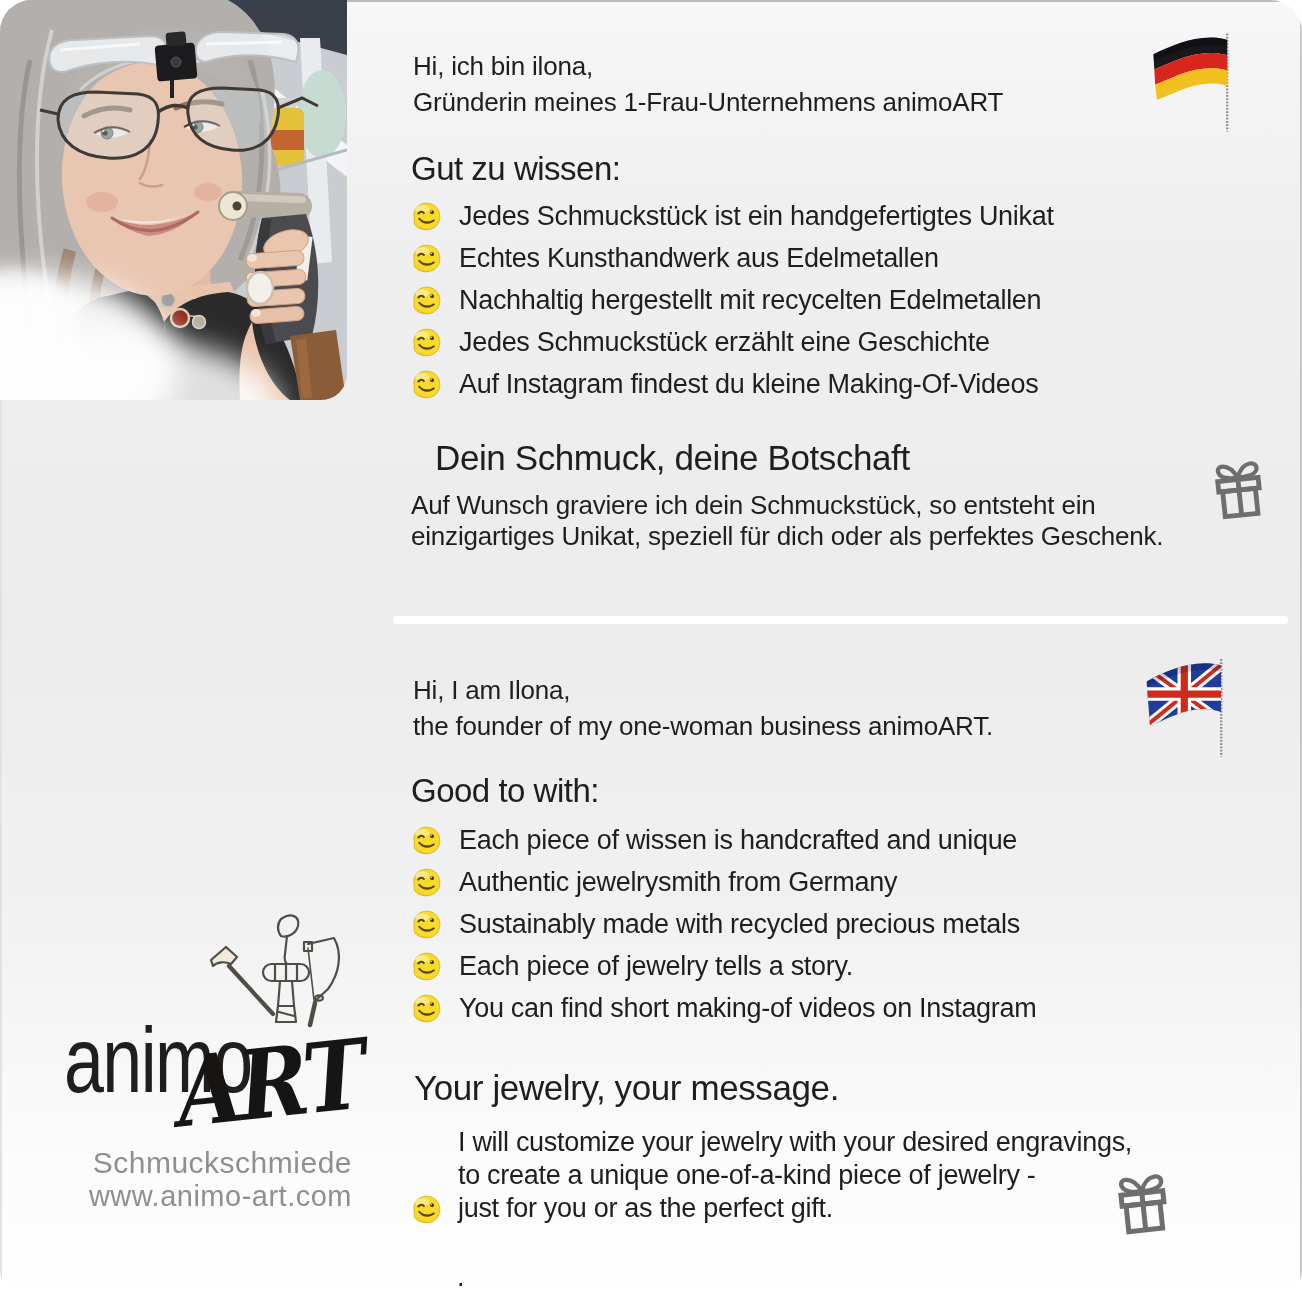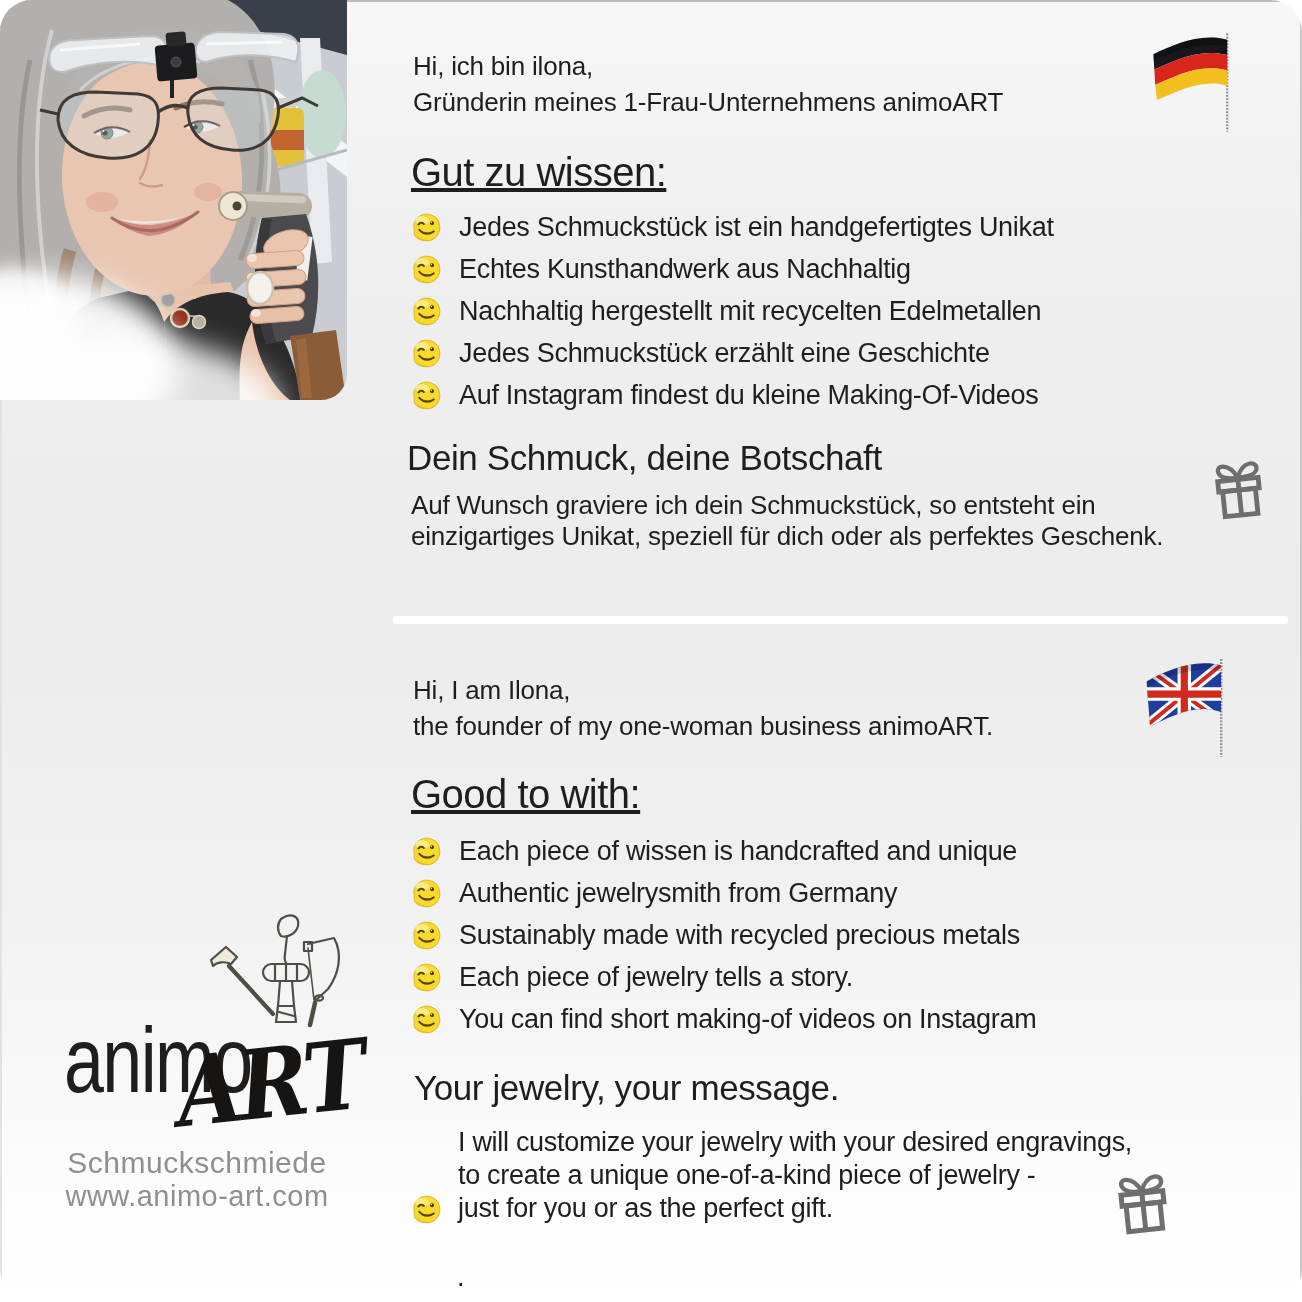--- a/index.html
+++ b/index.html
@@ -8,37 +8,37 @@
     width:1302px;height:1302px;
     background:linear-gradient(180deg,#f7f7f7 0%,#efefef 18%,#ececec 48%,#f1f1f1 70%,#fbfbfb 88%,#ffffff 100%);
     overflow:hidden;
     font-family:"Liberation Sans","DejaVu Sans",sans-serif;
     color:#1e1e1e;
     border-radius:32px;
   }
   .abs{position:absolute;}
   .edge{position:absolute;background:#bcbcbc;}
   .intro{font-size:26px;line-height:36px;letter-spacing:-0.2px;}
-  .section-title{font-size:40px;letter-spacing:-0.5px;text-decoration:underline;}
+  .section-title{font-size:33px;letter-spacing:-0.5px;}
   .bullets{list-style:none;margin:0;padding:0;}
-  .bullets li{display:flex;align-items:flex-end;gap:17px;height:42px;}
+  .bullets li{display:flex;align-items:flex-start;gap:17px;height:42px;}
   .bullets .btext{font-size:27px;letter-spacing:-0.3px;white-space:nowrap;}
   .smiley{width:31px;height:31px;flex:0 0 31px;}
   .msg-title{font-size:35px;letter-spacing:-0.4px;}
   .msg-body{font-size:26px;line-height:31px;letter-spacing:-0.2px;}
   .msg-body span{display:block;}
   .msg-bullet{display:flex;align-items:flex-end;gap:16px;}
   .msg-bullet .smiley{margin-top:4px;}
   .msg-lines{font-size:27px;line-height:33px;letter-spacing:-0.3px;}
   .msg-lines span{display:block;}
   .divider{position:absolute;left:393px;top:616px;width:895px;height:8px;background:#ffffff;border-radius:3px;}
   .photo{position:absolute;left:0;top:0;width:347px;height:400px;border-radius:0 0 26px 0;overflow:hidden;}
   .logo-animo{font-size:92px;line-height:1;color:#201e1c;transform:scaleX(.78);transform-origin:left top;letter-spacing:-2px;}
   .logo-art{font-family:"DejaVu Serif","Liberation Serif",serif;font-style:italic;font-weight:bold;font-size:96px;line-height:1;color:#171513;transform:rotate(-6deg) scaleX(.88);transform-origin:left top;letter-spacing:-4px;}
-  .brand-text{width:310px;text-align:center;color:#918f8d;letter-spacing:.5px;}
+  .brand-text{width:310px;text-align:right;color:#918f8d;letter-spacing:.5px;}
   .tagline{font-size:30px;}
   .website{font-size:29px;}
   .period{font-size:27px;color:#1e1e1e;}
   svg{display:block;}
 </style>
 </head>
 <body>
 
 <svg width="0" height="0" style="position:absolute" aria-hidden="true">
   <defs>
@@ -222,21 +222,21 @@
     <li>
       <svg class="smiley">
           <use href="#sym-smiley"></use>
         </svg>
       <span class="btext">Jedes Schmuckstück ist ein handgefertigtes Unikat</span>
     </li>
     <li>
       <svg class="smiley">
           <use href="#sym-smiley"></use>
         </svg>
-      <span class="btext">Echtes Kunsthandwerk aus Nachhaltig</span>
+      <span class="btext">Echtes Kunsthandwerk aus Edelmetallen</span>
     </li>
     <li>
       <svg class="smiley">
           <use href="#sym-smiley"></use>
         </svg>
       <span class="btext">Nachhaltig hergestellt mit recycelten Edelmetallen</span>
     </li>
     <li>
       <svg class="smiley">
           <use href="#sym-smiley"></use>
@@ -244,21 +244,21 @@
       <span class="btext">Jedes Schmuckstück erzählt eine Geschichte</span>
     </li>
     <li>
       <svg class="smiley">
           <use href="#sym-smiley"></use>
         </svg>
       <span class="btext">Auf Instagram findest du kleine Making-Of-Videos</span>
     </li>
   </ul>
 
-  <div class="abs msg-title" style="left:407px;top:438px;">Dein Schmuck, deine Botschaft</div>
+  <div class="abs msg-title" style="left:435px;top:438px;">Dein Schmuck, deine Botschaft</div>
   <div class="abs msg-body" style="left:411px;top:490px;">
     <span>Auf Wunsch graviere ich dein Schmuckstück, so entsteht ein</span>
     <span>einzigartiges Unikat, speziell für dich oder als perfektes Geschenk.</span>
   </div>
 
   <div class="abs" style="left:1210px;top:455px;">
     <svg width="58" height="70" viewBox="0 0 60 72">
         <use href="#sym-gift"></use>
       </svg>
   </div>

